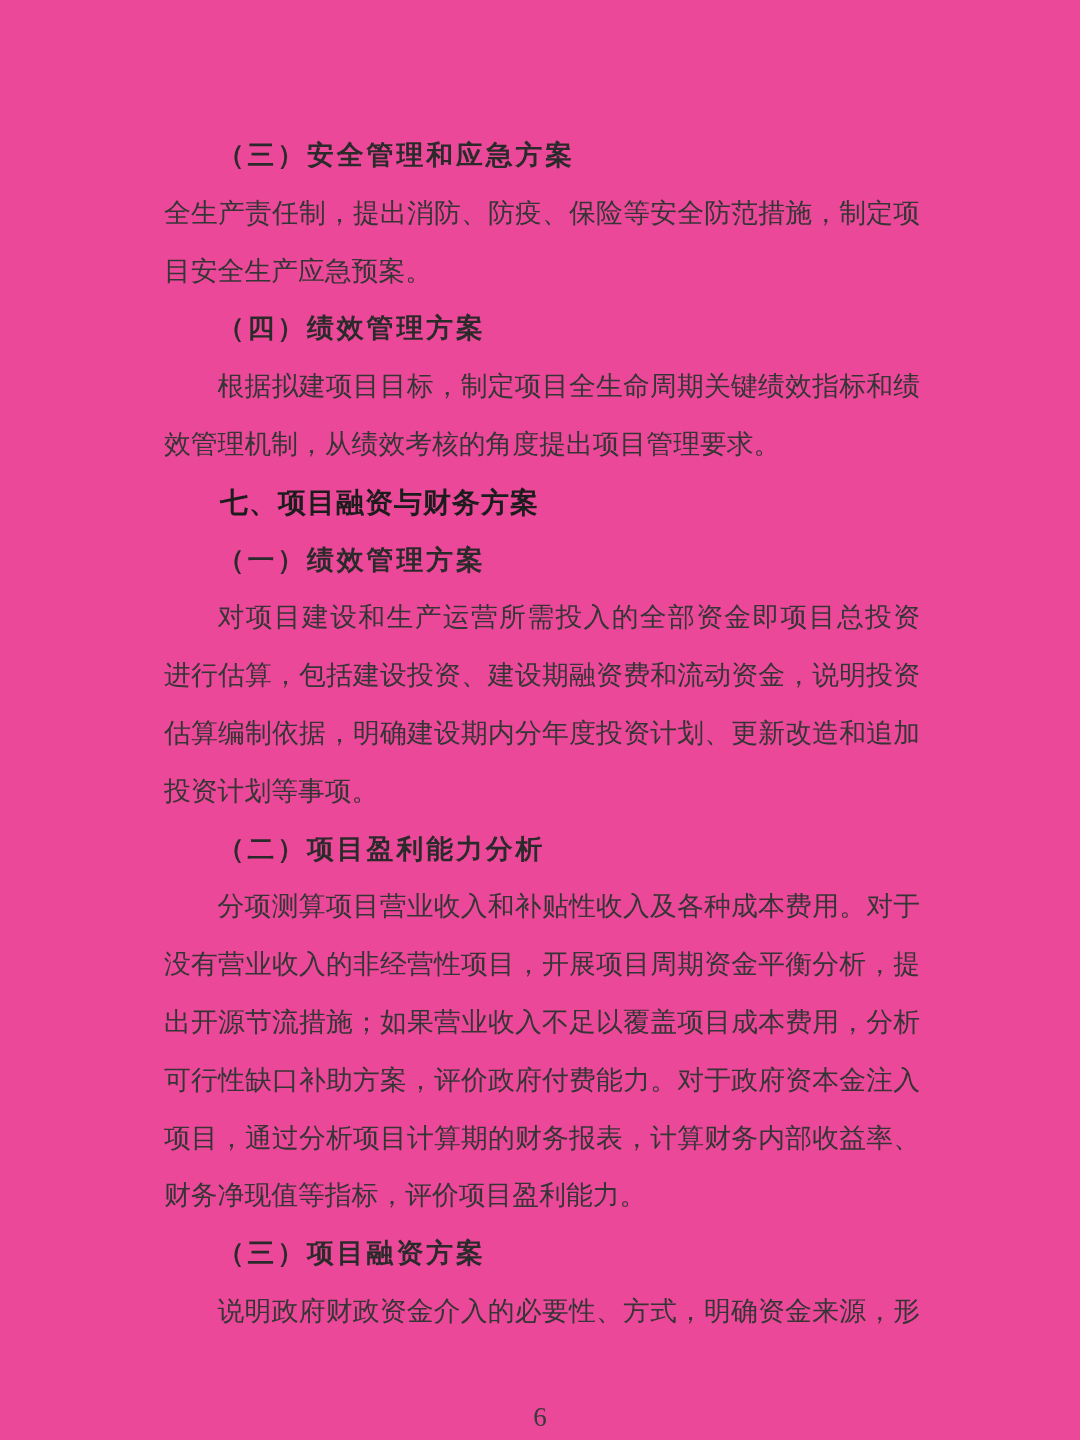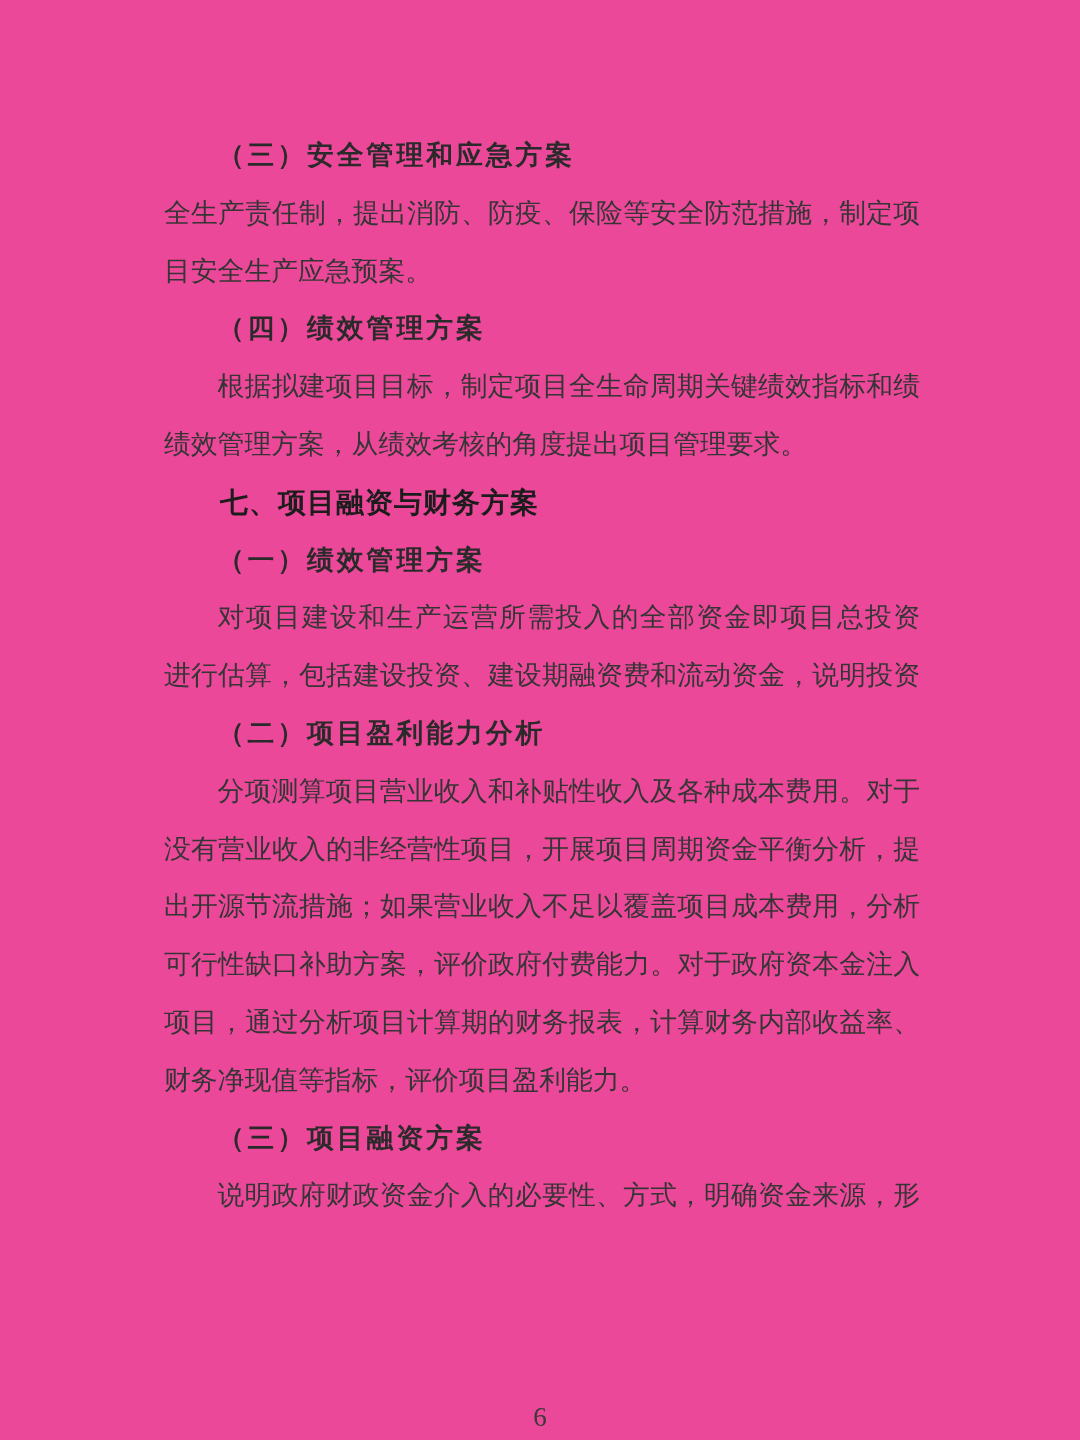--- a/index.html
+++ b/index.html
@@ -60,25 +60,27 @@
 </head>
 <body>
 
 <div class="page">
   <div class="content">
       <div class="line subheading indent">（三）安全管理和应急方案</div>
       <div class="line body justify">全生产责任制，提出消防、防疫、保险等安全防范措施，制定项</div>
       <div class="line body">目安全生产应急预案。</div>
       <div class="line subheading indent">（四）绩效管理方案</div>
       <div class="line body indent justify">根据拟建项目目标，制定项目全生命周期关键绩效指标和绩</div>
-      <div class="line body">绩效管理方案，从绩效考核的角度提出项目管理要求。</div>
+      <div class="line body">效管理机制，从绩效考核的角度提出项目管理要求。</div>
       <div class="line chapter indent">七、项目融资与财务方案</div>
       <div class="line subheading indent">（一）绩效管理方案</div>
       <div class="line body indent justify">对项目建设和生产运营所需投入的全部资金即项目总投资</div>
       <div class="line body justify">进行估算，包括建设投资、建设期融资费和流动资金，说明投资</div>
+      <div class="line body justify">估算编制依据，明确建设期内分年度投资计划、更新改造和追加</div>
+      <div class="line body">投资计划等事项。</div>
       <div class="line subheading indent">（二）项目盈利能力分析</div>
       <div class="line body indent justify">分项测算项目营业收入和补贴性收入及各种成本费用。对于</div>
       <div class="line body justify">没有营业收入的非经营性项目，开展项目周期资金平衡分析，提</div>
       <div class="line body justify">出开源节流措施；如果营业收入不足以覆盖项目成本费用，分析</div>
       <div class="line body justify">可行性缺口补助方案，评价政府付费能力。对于政府资本金注入</div>
       <div class="line body justify">项目，通过分析项目计算期的财务报表，计算财务内部收益率、</div>
       <div class="line body">财务净现值等指标，评价项目盈利能力。</div>
       <div class="line subheading indent">（三）项目融资方案</div>
       <div class="line body indent justify">说明政府财政资金介入的必要性、方式，明确资金来源，形</div>
     </div>

